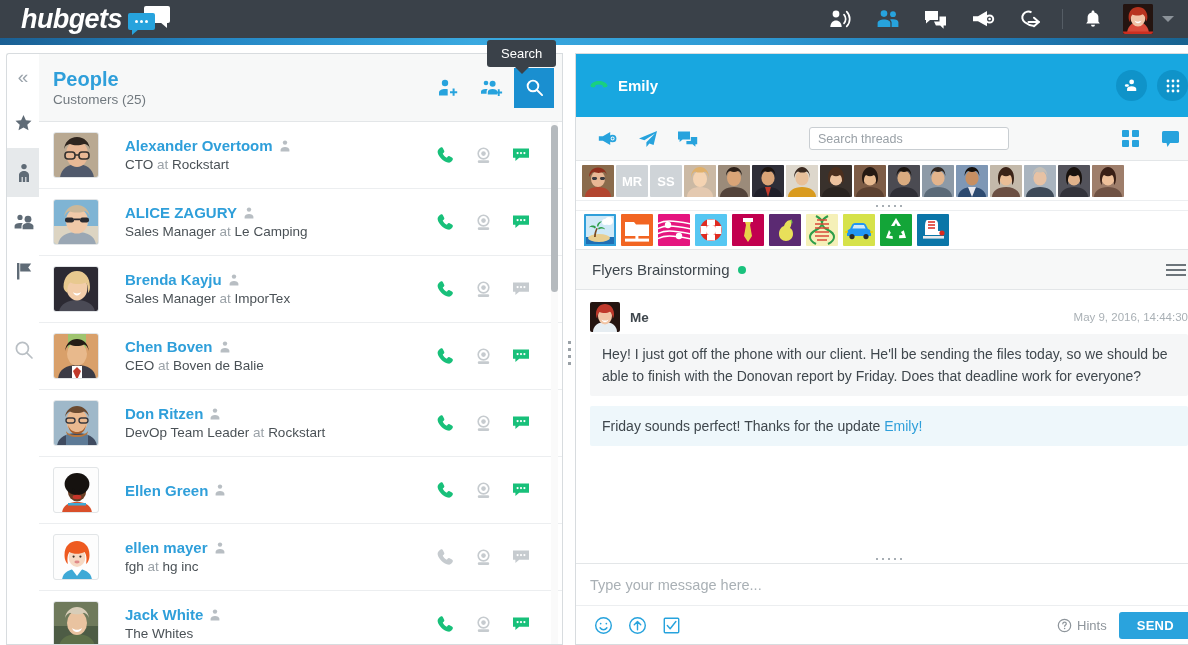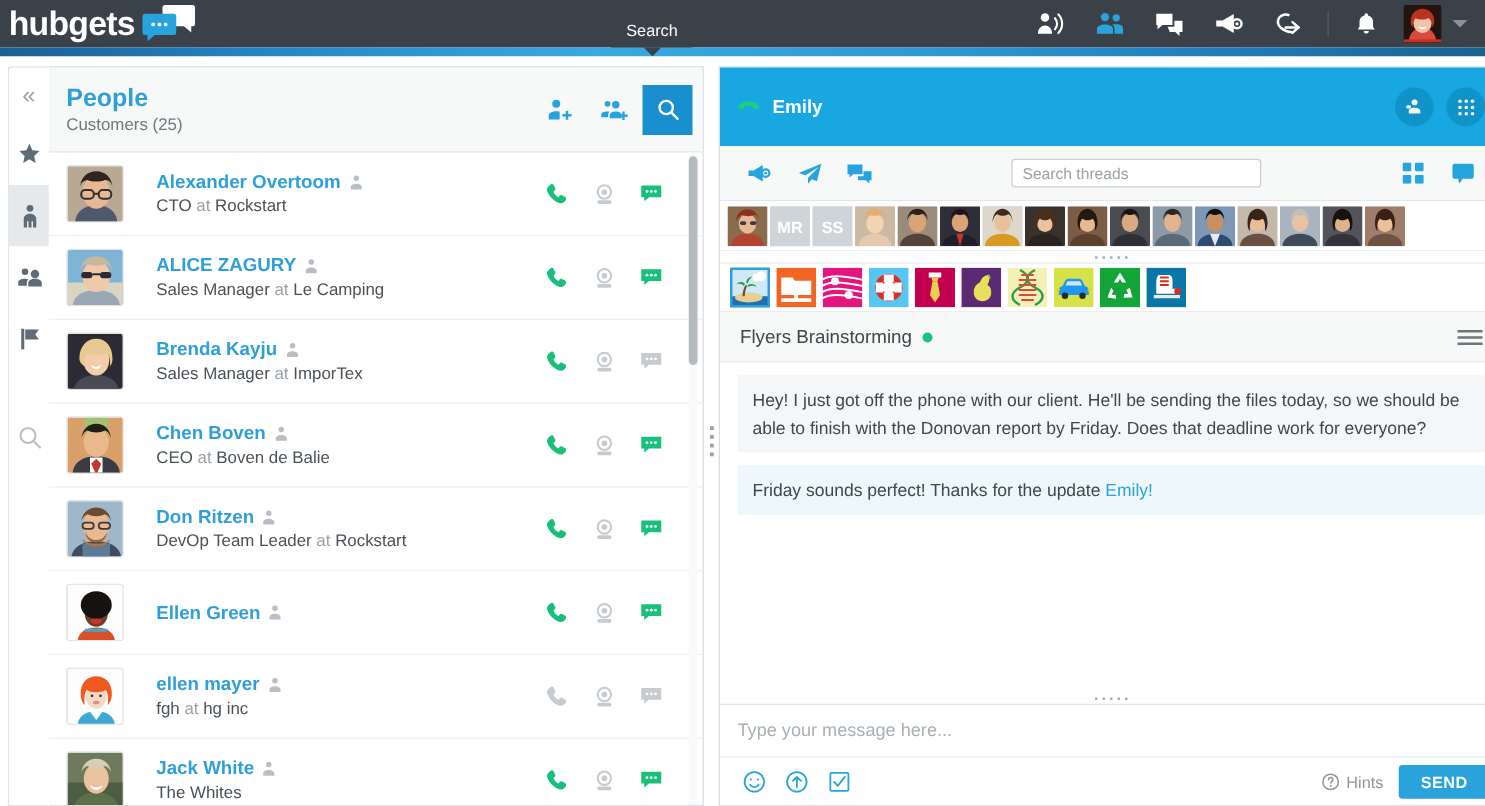--- a/index.html
+++ b/index.html
@@ -9,21 +9,21 @@
     background: #ffffff;
     overflow: hidden;
   }
 
   
   .topbar {
     position: absolute; top: 0; left: 0; width: 1188px; height: 38px;
     background: #3a4149;
     display: flex; align-items: center; justify-content: space-between;
   }
-  .brand { display: flex; align-items: flex-start; padding-left: 7px; }
+  .brand { display: flex; align-items: center; padding-left: 21px; font-style: italic; }
   .brand-word {
     color: #ffffff; font-size: 27px; font-weight: bold; letter-spacing: -0.6px;
   }
   .brand-mark { position: relative; width: 42px; height: 26px; margin-left: 6px; }
   .bm-back {
     position: absolute; right: 0; top: 0; width: 26px; height: 17px;
     background: #ffffff; border-radius: 2px;
   }
   .bm-back:after {
     content: ""; position: absolute; right: 3px; bottom: -5px;
@@ -227,21 +227,21 @@
   .cspacer { flex: 1; }
   .hints { display: flex; align-items: center; gap: 5px; color: #8e959b; font-size: 13px; cursor: pointer; margin-right: 12px; }
   .sendbtn {
     background: #2aa3dd; color: #ffffff; border: none; border-radius: 3px;
     height: 27px; padding: 0 18px; font-size: 13px; font-weight: bold;
     font-family: "Liberation Sans", sans-serif; cursor: pointer; letter-spacing: 0.3px;
   }
 
   
   .tooltip {
-    position: absolute; left: 487px; top: 11px; background: #3a4149; color: #ffffff;
+    position: absolute; left: 487px; top: 40px; background: #3a4149; color: #ffffff;
     font-size: 13px; padding: 6px 14px; border-radius: 3px; z-index: 50;
   }
   .tooltip:after {
     content: ""; position: absolute; left: 50%; margin-left: -7px; bottom: -7px;
     border-left: 7px solid transparent; border-right: 7px solid transparent;
     border-top: 7px solid #3a4149;
   }
 
   svg { display: block; }
 </style>
@@ -1132,20 +1132,33 @@
         <i></i>
         <i></i>
       </div>
   </div>
 
   <div class="rmsgs">
     <div class="msg-scroll-track"></div>
     <div class="msg-scroll"></div>
 
     <div class="msg">
+      <div class="msg-head">
+        <span class="msg-ava">
+          <svg width="30" height="30" viewBox="0 0 30 30">
+            <rect width="30" height="30" fill="#241410"></rect>
+            <path d="M3 30c0-6 5-10 12-10s12 4 12 10z" fill="#e6edf2"></path>
+            <ellipse cx="15" cy="14" rx="7" ry="8.4" fill="#f2c6a7"></ellipse>
+            <path d="M6 12c0-6 4-10 9-10s9 4 9 10c0 2-.5 3.6-1.2 4.6-.2-4-1.4-6-3-6.8-2.4 1.6-7.6 1.8-10 .2-1.4.8-2.4 2.6-2.6 6.6C6.5 15.6 6 14 6 12z" fill="#c0392b"></path>
+            <path d="M11.6 17.4c.9.8 2 1.2 3.4 1.2s2.5-.4 3.4-1.2c-.6 1.8-1.9 2.8-3.4 2.8s-2.8-1-3.4-2.8z" fill="#fff"></path>
+          </svg>
+        </span>
+        <span class="msg-author me">Me</span>
+        <span class="msg-time">May 9, 2016, 14:44:30</span>
+      </div>
       <div class="msg-body me">Hey! I just got off the phone with our client. He'll be sending the files today, so we should be able to finish with the Donovan report by Friday. Does that deadline work for everyone?</div>
     </div>
 
     <div class="msg">
       <div class="msg-body other">
         <span>Friday sounds perfect! Thanks for the update </span><span class="mention">Emily!</span>
       </div>
     </div>
   </div>
 

